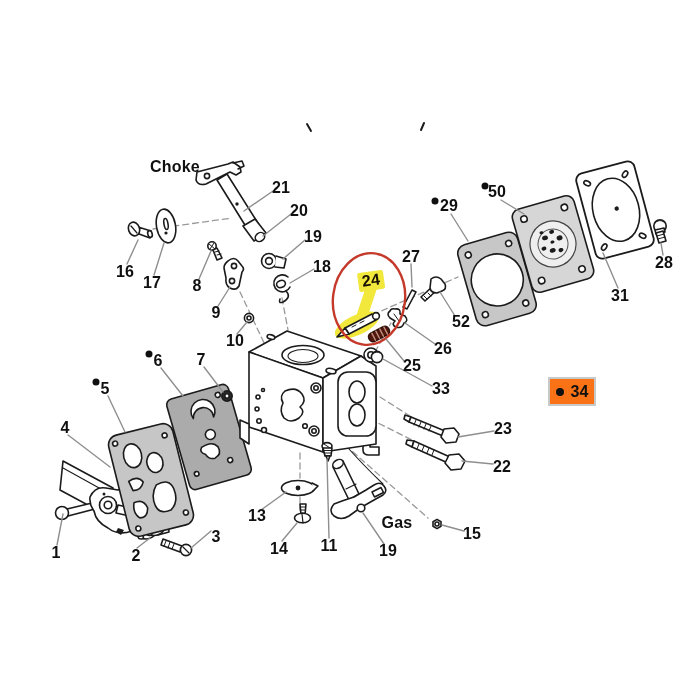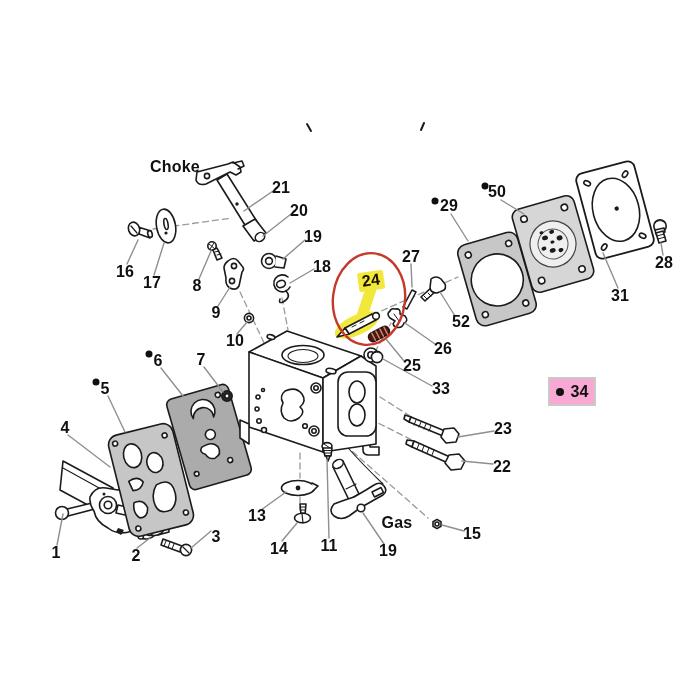--- a/index.html
+++ b/index.html
@@ -7,21 +7,21 @@
          font-family:"Liberation Sans",sans-serif;}
   .stage svg{position:absolute;left:0;top:0;}
   .lbl{position:absolute;transform:translate(-50%,-50%);font-weight:bold;font-size:16px;
        color:#101010;line-height:1;white-space:nowrap;z-index:5;}
   .word{font-size:16px;letter-spacing:.2px;}
   .dot{position:absolute;width:7px;height:7px;background:#101010;border-radius:50%;
        transform:translate(-50%,-50%);z-index:5;}
   .hl{background:#f2e73b;padding:1px 4px 2px 4px;border-radius:2px;
       transform:translate(-50%,-50%) rotate(-8deg);color:#171003;}
   .box34{position:absolute;left:548px;top:377px;width:44px;height:25px;border:2px solid #c9c9c9;
-         background:#f9a8d4;display:flex;align-items:center;justify-content:center;gap:7px;z-index:5;}
+         background:#f97316;display:flex;align-items:center;justify-content:center;gap:7px;z-index:5;}
   .box34 .bdot{width:8px;height:8px;border-radius:50%;background:#101010;}
 </style>
 </head>
 <body>
 
 <div class="stage">
 
 <svg width="700" height="700" viewBox="0 0 700 700">
   <g stroke="#1b1b1b" stroke-width="1.6" fill="#ffffff" stroke-linejoin="round" stroke-linecap="round">
 

